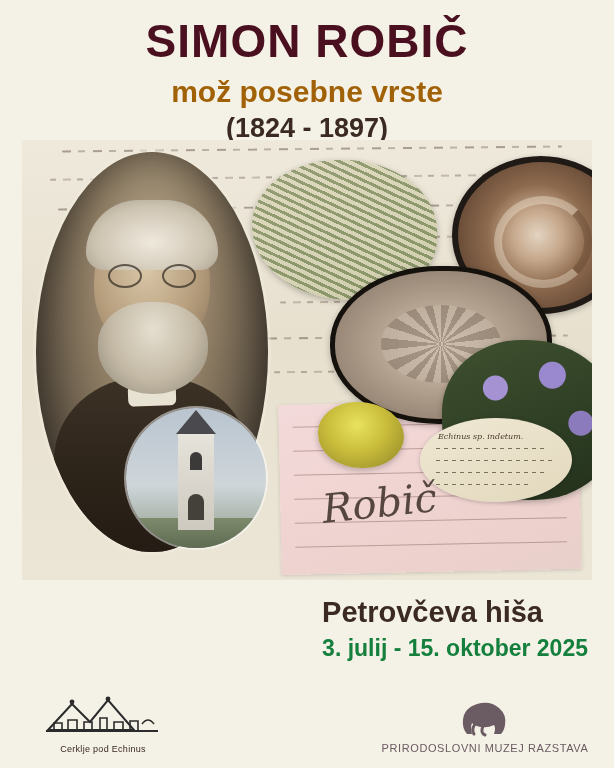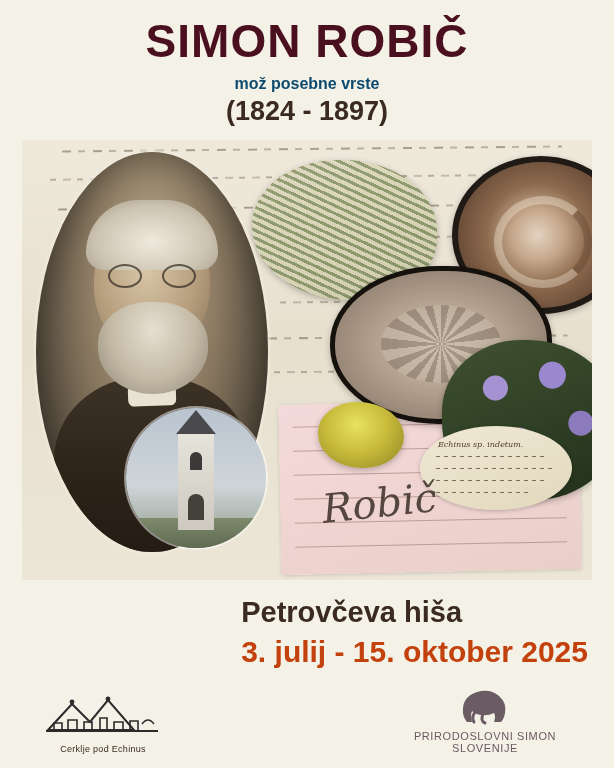--- a/index.html
+++ b/index.html
@@ -27,23 +27,23 @@
   }
   .main-title {
     font-size: 46px;
     font-weight: bold;
     letter-spacing: 1px;
     color: #4b1020;
     line-height: 1.0;
     margin: 0;
   }
   .subtitle {
-    font-size: 16px;
+    font-size: 30px;
     font-weight: bold;
-    color: #0c4a6e;
+    color: #a16207;
     margin: 10px 0 0 0;
     line-height: 1.2;
   }
   .years {
     font-size: 27px;
     font-weight: bold;
     color: #3a2a22;
     margin: 2px 0 0 0;
     line-height: 1.2;
   }
@@ -308,21 +308,21 @@
       linear-gradient(160deg, #3f5130 0%, #2d3d23 60%, #222f1b 100%);
   }
   .blob-mineral {
     left: 296px; top: 262px;
     width: 86px; height: 66px;
     border-radius: 46% 54% 48% 52%;
     background: radial-gradient(ellipse at 45% 35%, #e8e35f 0%, #c9bc3b 45%, #8e8427 100%);
   }
   .blob-label {
     position: absolute;
-    left: 398px; top: 286px;
+    left: 398px; top: 278px;
     width: 152px; height: 84px;
     border-radius: 50% 50% 50% 50%;
     background: linear-gradient(160deg, #efe8d3 0%, #e2d8bd 100%);
     box-shadow: 0 1px 4px rgba(0,0,0,.22);
     overflow: hidden;
   }
   .blob-label .lbl-title {
     position: absolute;
     left: 18px; top: 14px;
     font-family: "DejaVu Serif", serif;
@@ -353,23 +353,23 @@
     top: 596px;
     text-align: left;
   }
   .venue {
     font-size: 29px;
     font-weight: bold;
     color: #3a2a22;
     margin: 0;
   }
   .dates {
-    font-size: 30px;
+    font-size: 23px;
     font-weight: bold;
-    color: #c2410c;
+    color: #15803d;
     margin: 6px 0 0 0;
   }
 
   
   .logo-left {
     position: absolute;
     left: 28px;
     bottom: 14px;
     width: 150px;
     text-align: center;
@@ -494,16 +494,16 @@
     </svg>
     <div class="caption">Cerklje pod Echinus</div>
   </div>
 
   <div class="logo-right">
     <svg class="mark" width="64" height="46" viewBox="0 0 64 46">
       <path d="M14 40 q-5 -6 -4 -14 q1 -12 14 -16 q13 -4 22 4 q8 7 6 17 q-1 6 -4 9 h-7 q2 -6 0 -9 q-6 3 -13 2 q-6 -1 -9 -4 q-2 5 0 11 z" fill="#6b5b63"></path>
       <path d="M22 30 q-4 6 -1 10" fill="none" stroke="#6b5b63" stroke-width="3" stroke-linecap="round"></path>
       <path d="M30 32 q-3 7 2 9" fill="none" stroke="#6b5b63" stroke-width="3" stroke-linecap="round"></path>
     </svg>
-    <div class="caption">PRIRODOSLOVNI SIMON SLOVENIJE</div>
+    <div class="caption">PRIRODOSLOVNI MUZEJ RAZSTAVA</div>
   </div>
 
 </div>
 
 </body></html>

